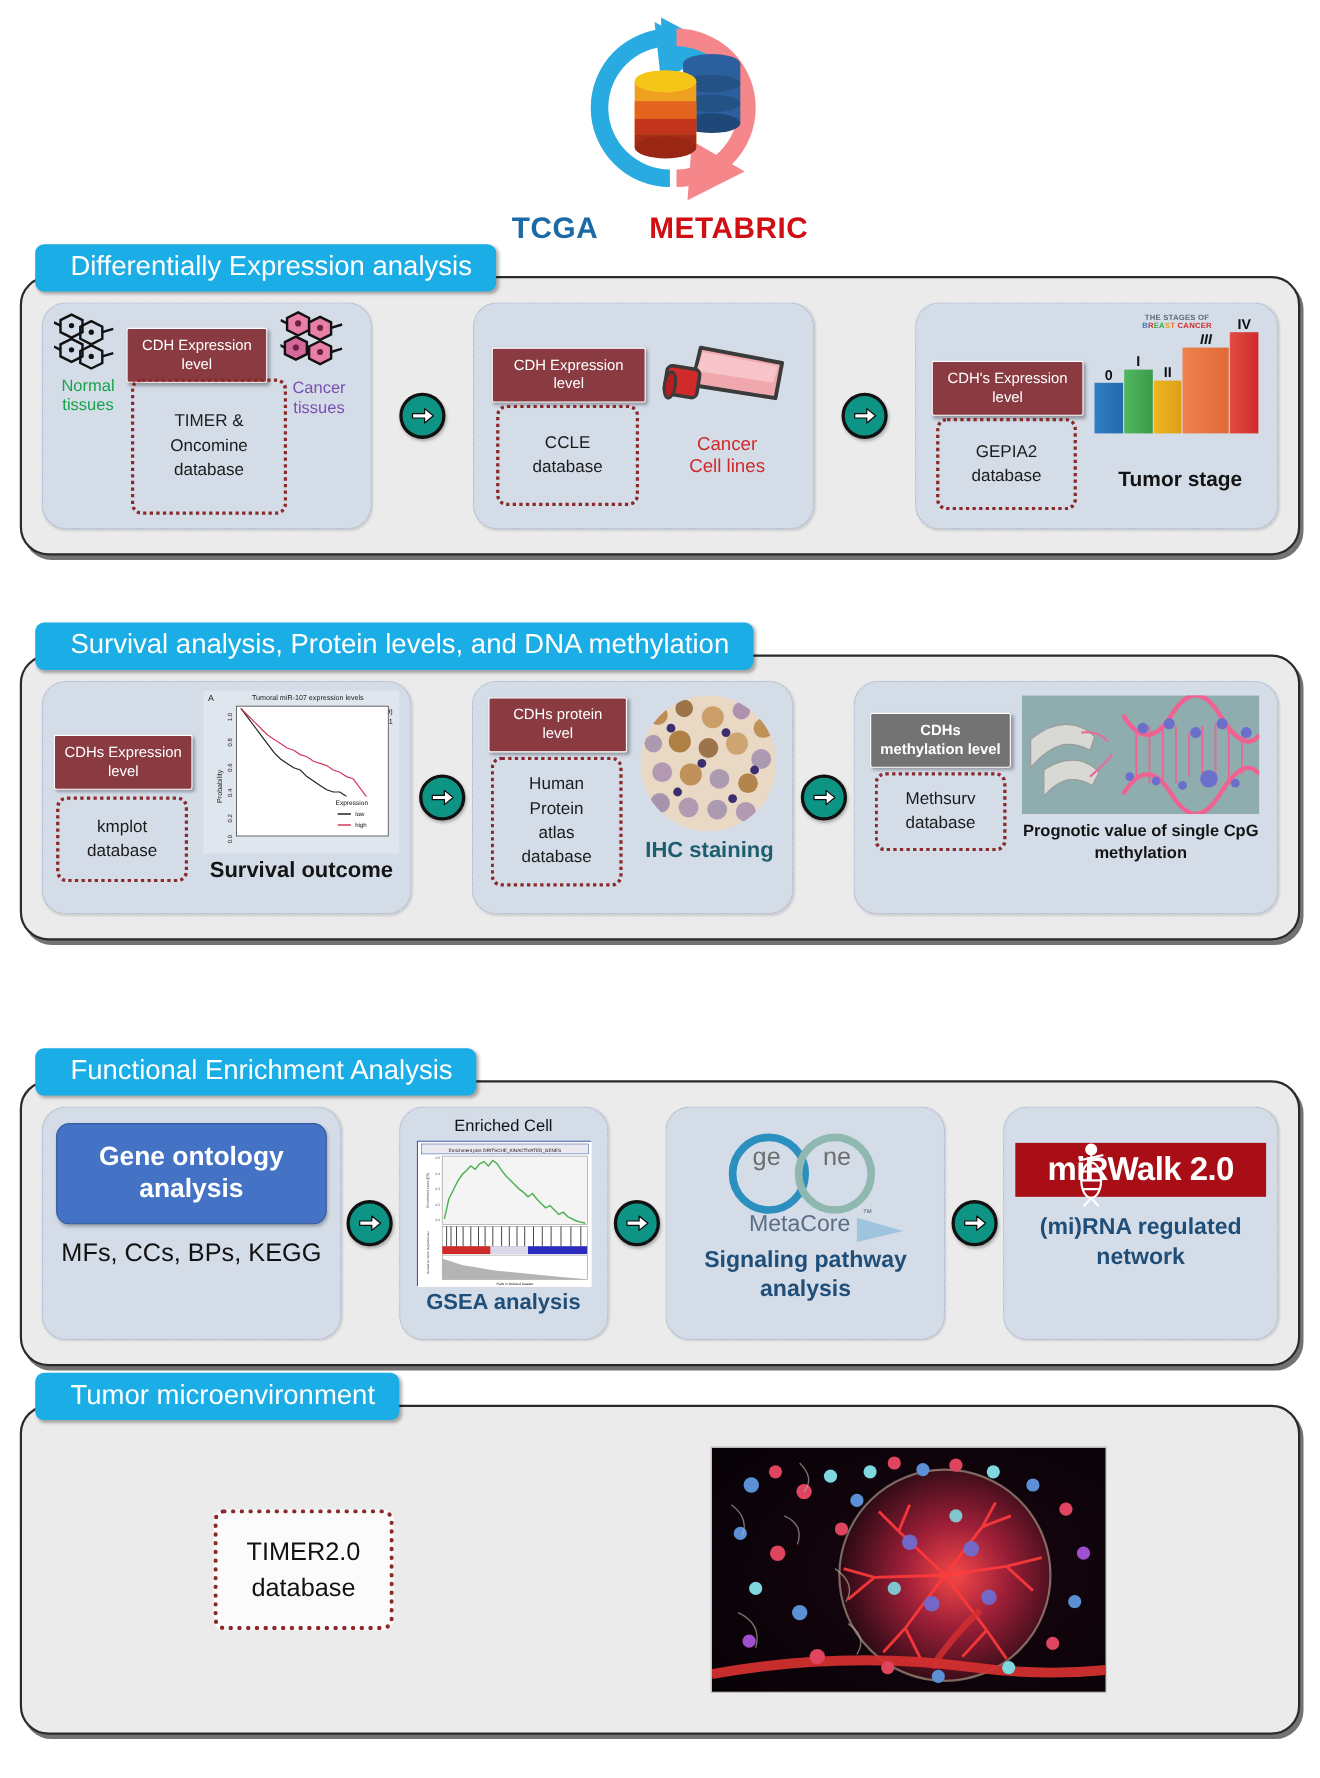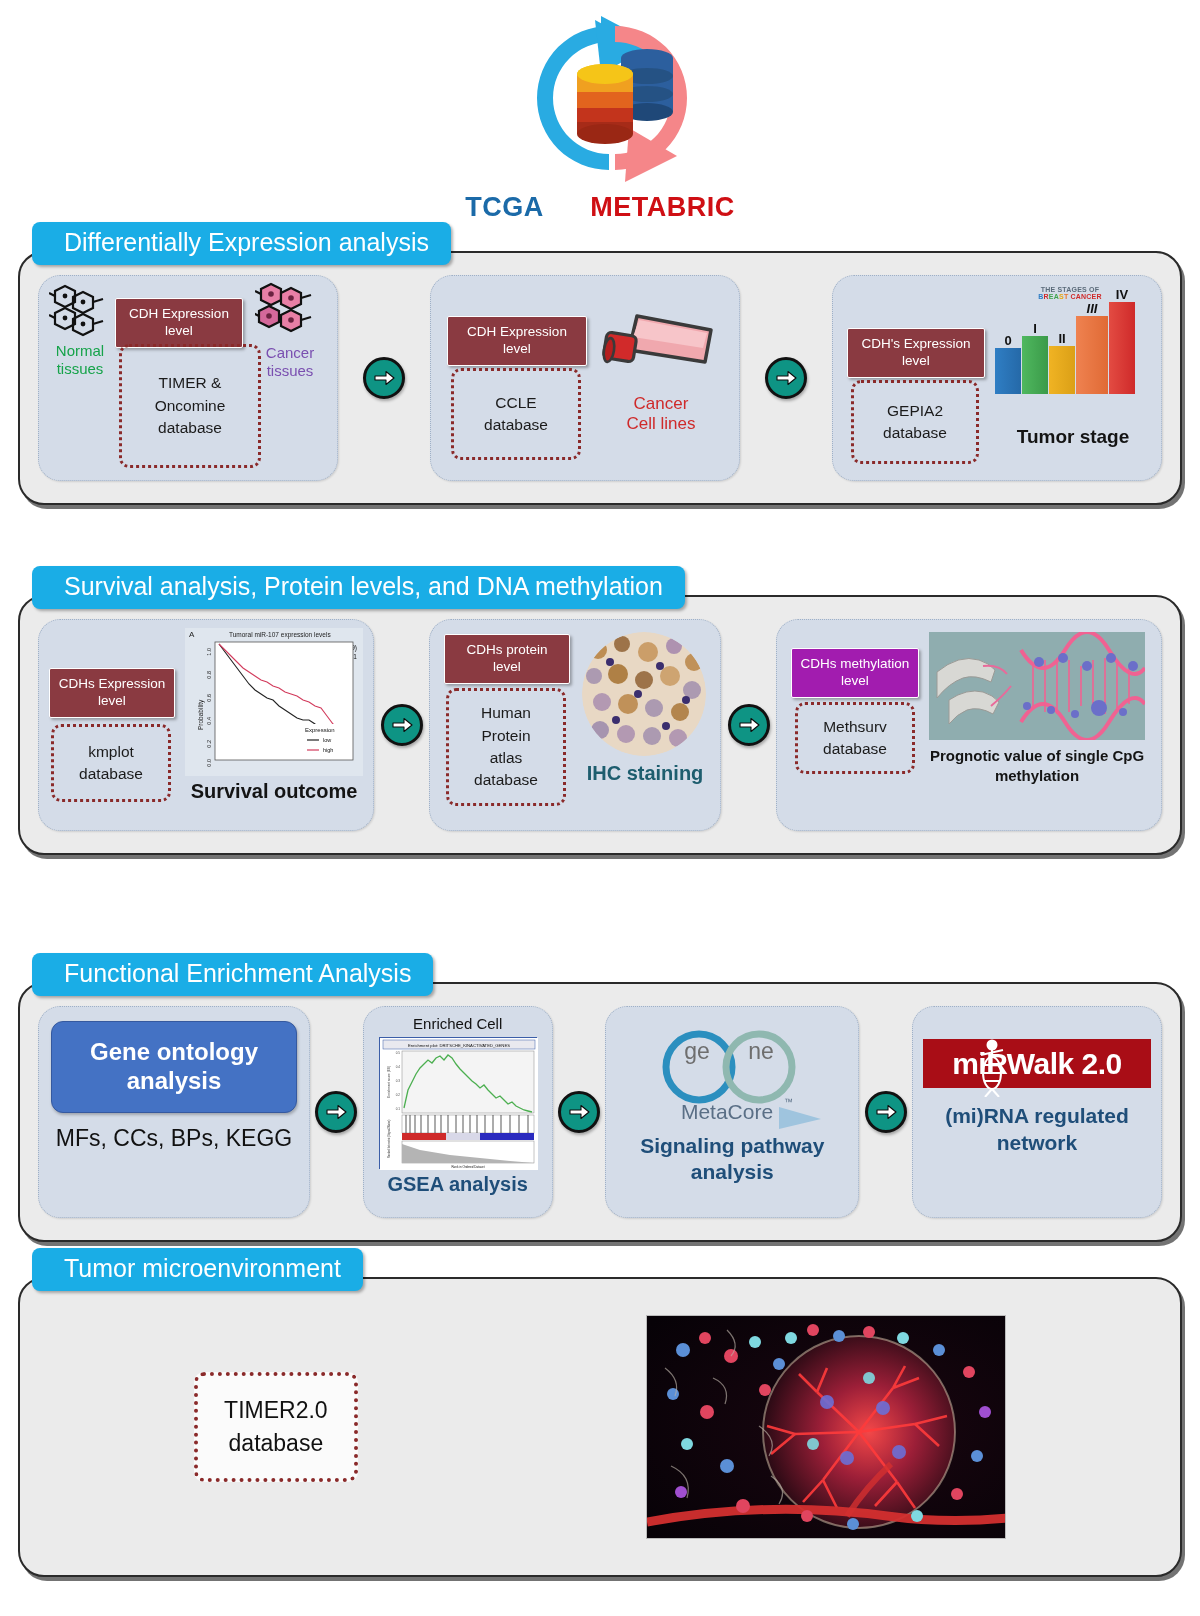--- a/index.html
+++ b/index.html
@@ -53,21 +53,21 @@
 
   
   .tag{
     background:#8a3a41; color:#fff;
     font-size:13.5px; text-align:center;
     padding:7px 8px; border-radius:2px;
     box-shadow:2px 2px 3px rgba(0,0,0,.30);
     line-height:1.25;
     border:1px solid #ffffff;
   }
-  .tag.teal{ background:#a21caf; }
+  .tag.teal{ background:#737373;font-weight:bold; }
 
   
   .dbox{
     border:3px dotted #8a2a2a;
     border-radius:10px;
     text-align:center;
     font-size:15.5px; color:#1b1b1b;
     padding:10px 6px;
     line-height:1.45;
   }
@@ -313,21 +313,21 @@
         <div class="stage-bars" style="margin-top:8px;">
           <div class="stage-bar" style="width:26px;height:46px;background:linear-gradient(to right,#2f7ec4,#2569a8);">
             <span class="stage-roman">0</span>
             </div>
           <div class="stage-bar" style="width:26px;height:58px;background:linear-gradient(to right,#4fb85f,#3b9a49);">
             <span class="stage-roman">I</span>
             </div>
           <div class="stage-bar" style="width:26px;height:48px;background:linear-gradient(to right,#f0b323,#dba017);">
             <span class="stage-roman">II</span>
             </div>
-          <div class="stage-bar" style="width:32px;height:78px;background:linear-gradient(to right,#ef8250,#e06a35);font-style:italic;">
+          <div class="stage-bar" style="width:42px;height:78px;background:linear-gradient(to right,#ef8250,#e06a35);font-style:italic;">
             <span class="stage-roman">III</span>
             </div>
           <div class="stage-bar" style="width:26px;height:92px;background:linear-gradient(to right,#e34b42,#cf2a2a);">
             <span class="stage-roman">IV</span>
             </div>
         </div>
       </div>
       <div class="cap cap-dark" style="position:absolute;left:160px;top:150px;width:160px;font-size:19px;">Tumor stage</div>
     </div>
 

